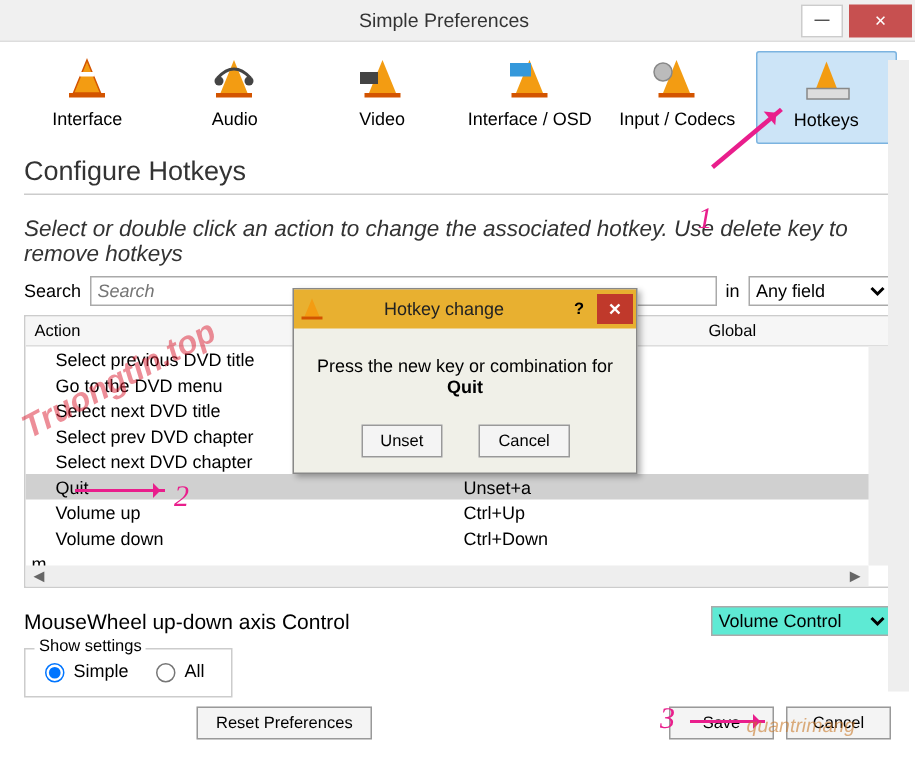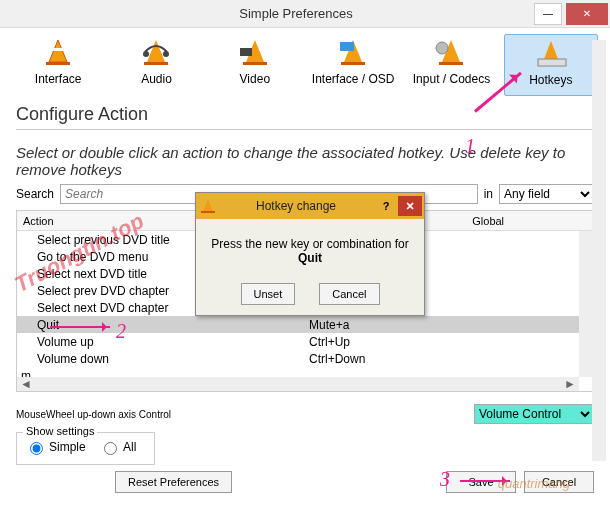--- a/index.html
+++ b/index.html
@@ -28,31 +28,31 @@
 .thead div { padding: 0 6px; font-size: 11px; }
 .col-a { width: 50%; } .col-h { width: 28%; } .col-g { width: 22%; }
 .row { display: flex; height: 17px; align-items: center; font-size: 11px; }
 .row div { padding: 0 6px 0 20px; }
 .row .col-h, .row .col-g { padding-left: 4px; }
 .row.sel { background: #d0d0d0; }
 .hscroll { position: absolute; bottom: 0; left: 0; right: 14px; height: 14px; background: #eee; display:flex; justify-content:space-between; align-items:center; font-size:9px; color:#666; }
 .vscroll { position: absolute; top: 20px; right: 0; bottom: 14px; width: 14px; background: #eee; }
 
 .mwrow { display: flex; align-items: center; margin: 12px 16px 8px; }
-.mwrow .lbl { flex: 1; font-size: 10px; }
+.mwrow .lbl { flex: 1; font-size: 14px; }
 .mwrow select { height: 20px; border: 1px solid #aaa; background: #5eead4; width: 120px; }
 
 .footer { margin: 0 16px; }
 .showset { border: 1px solid #ccc; display: inline-block; padding: 6px 8px 6px 8px; position: relative; }
 .showset .lg { position: absolute; top: -8px; left: 6px; background: #fff; padding: 0 3px; font-size: 11px; }
 .radio { display: inline-flex; align-items: center; gap: 3px; margin-right: 10px; font-size: 11px; }
 .btn { display: inline-flex; align-items: center; justify-content: center; height: 22px; padding: 0 12px; border: 1px solid #999; background: #f4f4f4; font-size: 11px; cursor: pointer; }
 .footer-btns { position: absolute; right: 16px; bottom: 12px; display: flex; gap: 8px; }
 
-.rp { position: absolute; left: 115px; bottom: 12px; }
+.rp { position: absolute; left: 131px; bottom: 12px; }
 
 .modal { position: absolute; left: 195px; top: 192px; width: 230px; background: #f0f0e8; border: 1px solid #888; box-shadow: 2px 2px 4px rgba(0,0,0,.3); }
 .modal-tb { height: 26px; background: #e8b030; display: flex; align-items: center; }
 .modal-tb .mt { flex: 1; text-align: center; font-size: 12px; color: #222; }
 .modal-tb .mh, .modal-tb .mx { width: 24px; height: 20px; display: flex; align-items: center; justify-content: center; font-size: 11px; font-weight:bold; }
 .modal-tb .mx { background: #c0392b; color: #fff; margin-right:2px; }
 .modal-tb .cone { width: 18px; margin-left: 4px; }
 .modal-body { padding: 18px 10px 10px; text-align: center; }
 .modal-body .msg { font-size: 11px; margin-bottom: 18px; }
 .modal-body .msg b { font-weight: bold; }
@@ -125,21 +125,21 @@
   </div>
   <div class="tab selected">
     <svg width="34" height="30">
         <polygon points="17,2 24,20 10,20" fill="#f39c12"></polygon>
         <rect x="4" y="20" width="28" height="7" fill="#ddd" stroke="#888"></rect>
       </svg>
     <div>Hotkeys</div>
   </div>
 </div>
 
-<h2 class="cfg">Configure Action</h2>
+<h2 class="cfg">Configure Hotkeys</h2>
 <div class="hint">Select or double click an action to change the associated hotkey. Use delete key to remove hotkeys</div>
 
 <div class="searchrow">
   <span>Search</span>
   <input class="si" placeholder="Search" style="">
   <span>in</span>
   <select><option>Any field</option></select>
 </div>
 
 <div class="tablewrap">
@@ -168,21 +168,21 @@
       <div class="col-h"></div>
       <div class="col-g"></div>
     </div>
   <div class="row">
       <div class="col-a">Select next DVD chapter</div>
       <div class="col-h">Shift+n</div>
       <div class="col-g"></div>
     </div>
   <div class="row sel">
       <div class="col-a">Quit</div>
-      <div class="col-h">Mute+a</div>
+      <div class="col-h">Unset+a</div>
       <div class="col-g"></div>
     </div>
   <div class="row">
       <div class="col-a">Volume up</div>
       <div class="col-h">Ctrl+Up</div>
       <div class="col-g"></div>
     </div>
   <div class="row">
       <div class="col-a">Volume down</div>
       <div class="col-h">Ctrl+Down</div>

